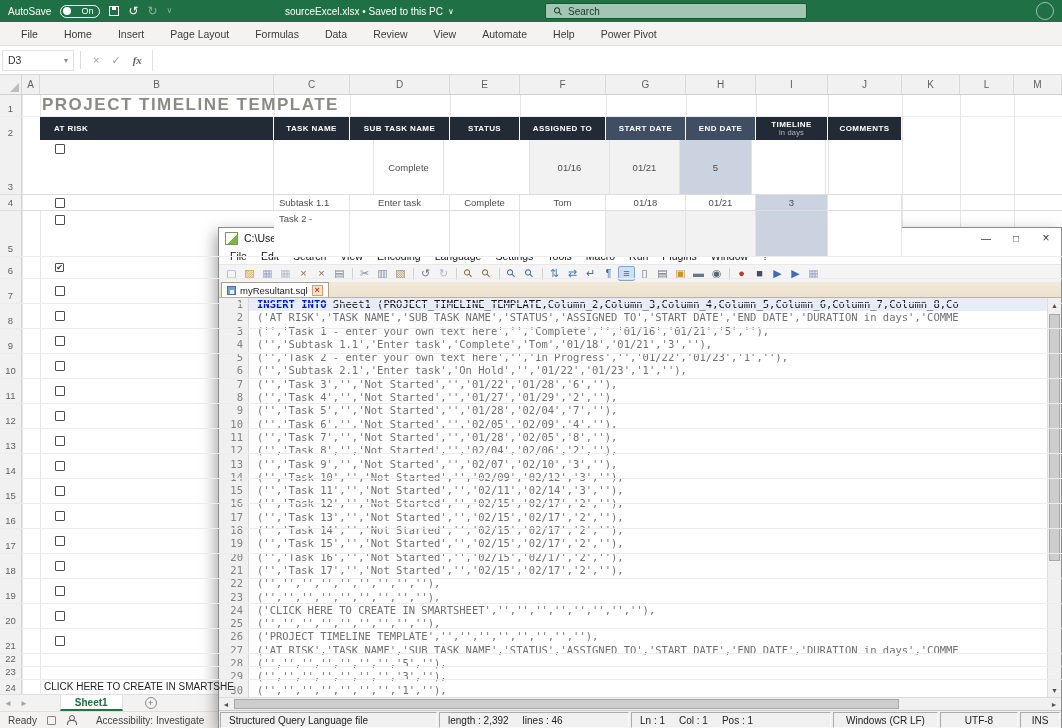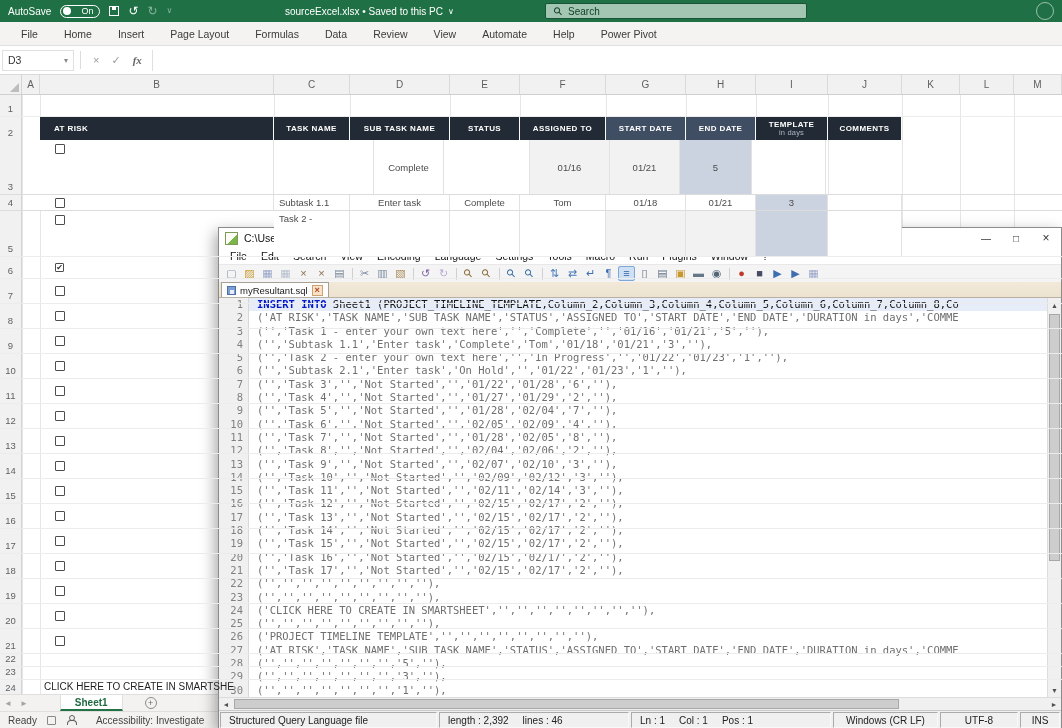--- a/index.html
+++ b/index.html
@@ -206,35 +206,36 @@
         <span class="ch">K</span>
         <span class="ch">L</span>
         <span class="ch">M</span>
     </div>
 
     <div class="xl-grid">
 
       <div class="xrow h22">
         <div class="rnum">1</div>
         <div class="cA"></div>
+        <div class="sheet-title">PROJECT TIMELINE TEMPLATE</div>
       </div>
 
       <div class="xrow h23" style="border-bottom:none;">
         <div class="rnum">2</div>
         <div class="cA"></div>
         <div class="thc left cB">AT RISK</div>
         <div class="thc cC">TASK NAME</div>
         <div class="thc cD">SUB TASK NAME</div>
         <div class="thc cE">STATUS</div>
         <div class="thc cF">ASSIGNED TO</div>
         <div class="thc slate cG">START DATE</div>
         <div class="thc slate cH">END DATE</div>
         <div class="thc cI">
           <span class="two">
-              <span>TEMPLATE</span>
+              <span>TIMELINE</span>
               <span class="sub">in days</span>
             </span>
         </div>
         <div class="thc cJ">COMMENTS</div>
       </div>
 
       <div class="xrow h55" style="border-bottom:1px solid #dcdcdc;">
         <div class="rnum">3</div>
         <div class="cA"></div>
         <div class="cell cB cbcell top">

